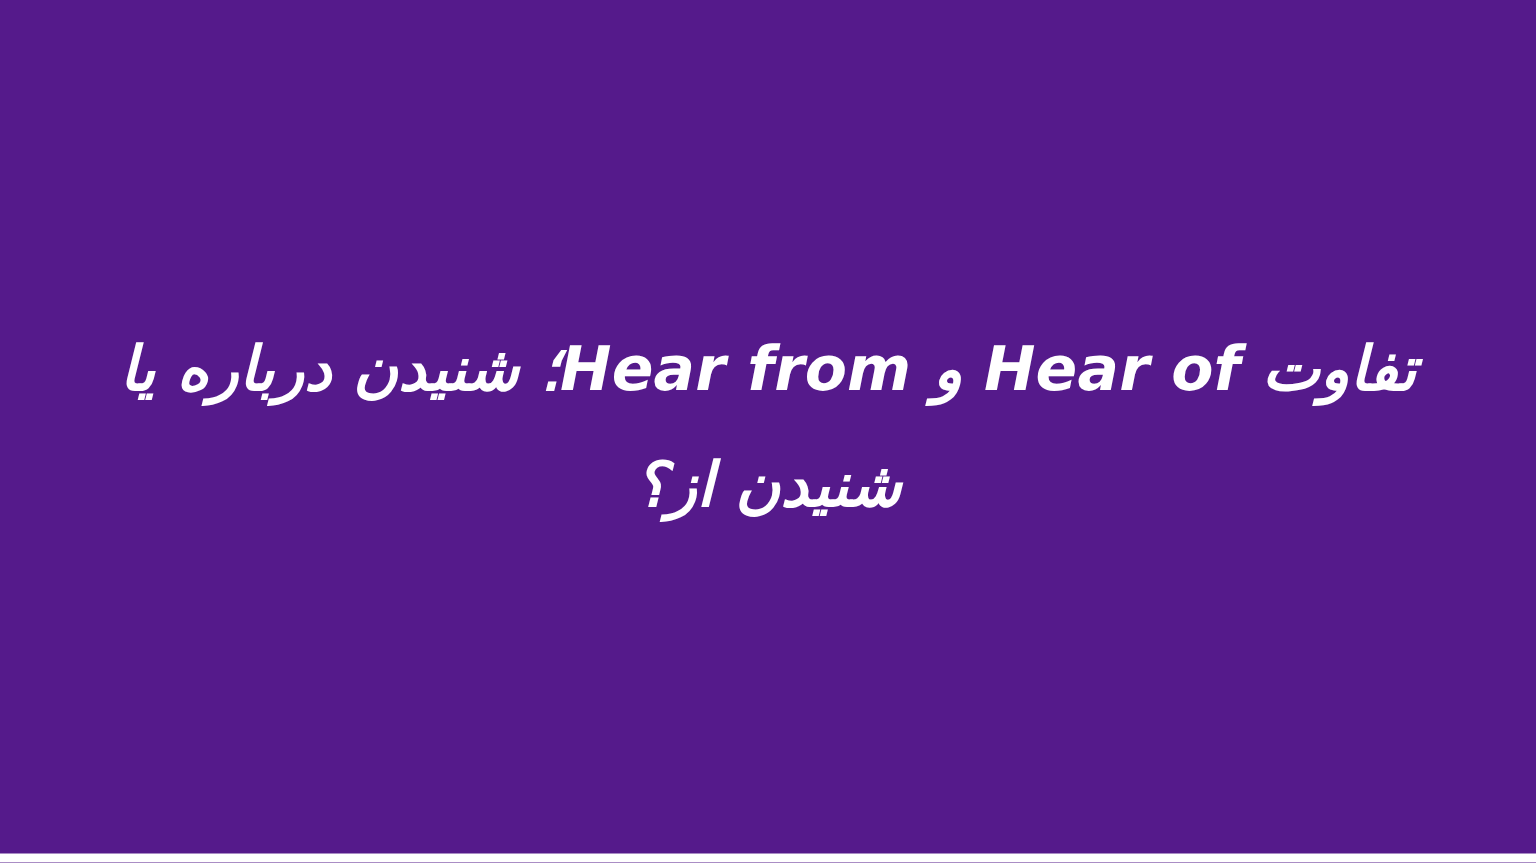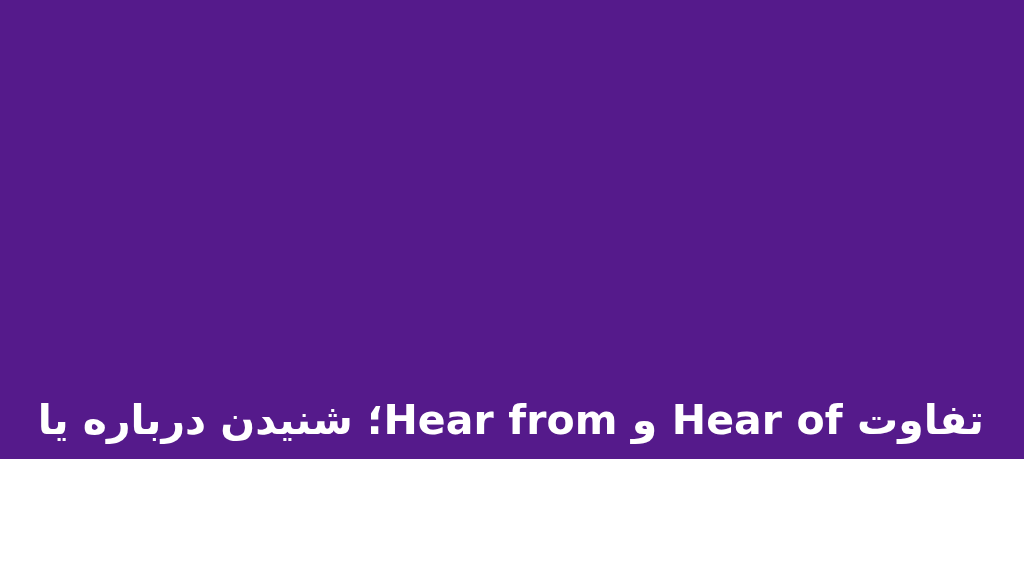--- a/index.html
+++ b/index.html
@@ -12,26 +12,27 @@
     width: 1024px;
     height: 575px;
     overflow: hidden;
     font-family: "DejaVu Sans", "Liberation Sans", sans-serif;
   }
 
   .banner {
     position: relative;
     box-sizing: border-box;
     width: 1024px;
-    height: 459px;
+    height: 569px;
     background: #551A8B;
     display: flex;
-    align-items: flex-end;
+    align-items: center;
     justify-content: center;
     overflow: hidden;
+    font-style: italic;
   }
 
   .title-block {
     box-sizing: border-box;
     width: 100%;
     padding: 0 40px;
     text-align: center;
     direction: rtl;
     unicode-bidi: isolate;
   }
@@ -51,14 +52,15 @@
   .title-line.line-two {
     white-space: normal;
   }
 </style>
 </head>
 <body>
 
 <div class="banner" style="background: rgb(85, 26, 139);">
   <div class="title-block">
     <div class="title-line line-one" style="color: rgb(255, 255, 255);">تفاوت Hear of و Hear from؛ شنیدن درباره یا</div>
+    <div class="title-line line-two" style="color: rgb(255, 255, 255);">شنیدن از؟</div>
   </div>
 </div>
 
 </body></html>

